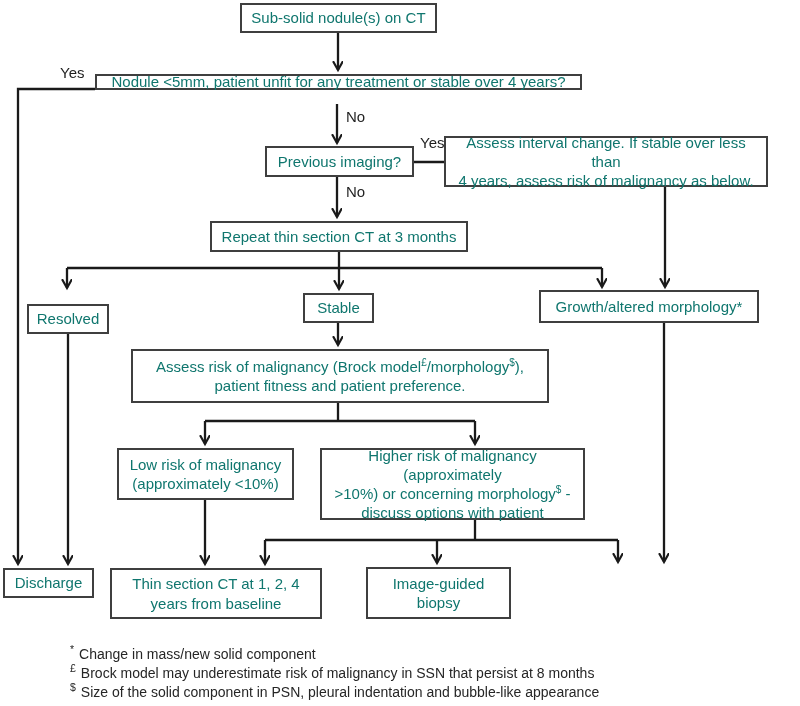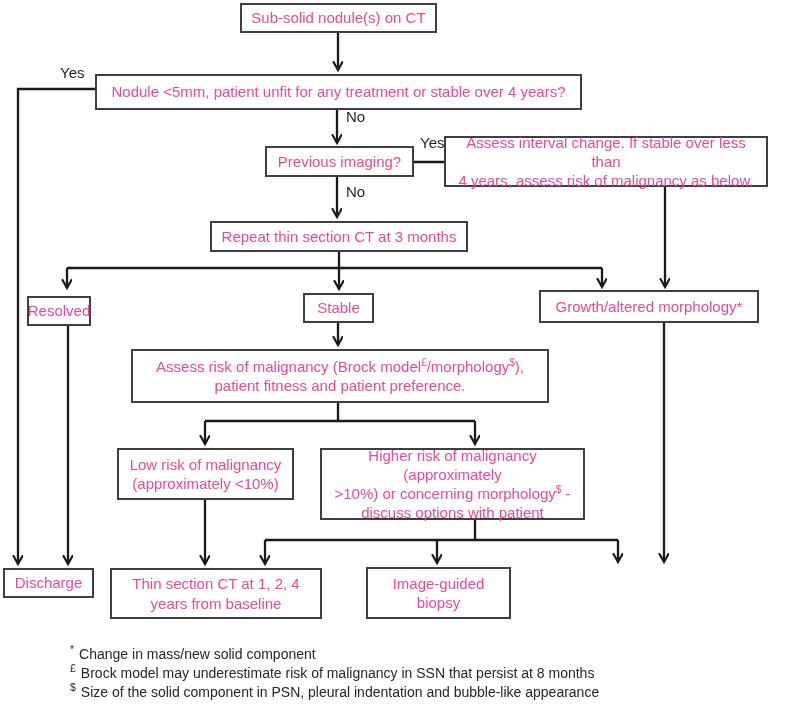--- a/index.html
+++ b/index.html
@@ -23,21 +23,21 @@
     box-sizing: border-box;
     border: 2px solid #3f3f3f;
     background: #ffffff;
     display: flex;
     flex-direction: column;
     align-items: center;
     justify-content: center;
     text-align: center;
     font-size: 15px;
     line-height: 1.28;
-    color: #ec4899;
+    color: #0f766e;
     white-space: pre-line;
     z-index: 2;
     padding: 2px 4px;
   }
   .node sup {
     font-size: 10px;
     line-height: 0;
   }
   .node .nline { white-space: pre-line; }
   .edge-label {
@@ -95,30 +95,30 @@
       <path d="M265,540 L618,540"></path>
       <path d="M265,540 L265,564" marker-end="url(#arrow)"></path>
       <path d="M437,540 L437,563" marker-end="url(#arrow)"></path>
       <path d="M618,540 L618,562" marker-end="url(#arrow)"></path>
       <path d="M664,323 L664,562" marker-end="url(#arrow)"></path>
     </g>
   </svg>
 
   <div class="node" style="left:240px; top:3px; width:197px; height:30px">Sub-solid nodule(s) on CT</div>
 
-  <div class="node" style="left:95px; top:74px; width:487px; height:36px">Nodule &lt;5mm, patient unfit for any treatment or stable over 4 years?</div>
+  <div class="node" style="left:95px; top:74px; width:487px; height:16px">Nodule &lt;5mm, patient unfit for any treatment or stable over 4 years?</div>
 
   <div class="node" style="left:265px; top:146px; width:149px; height:31px">Previous imaging?</div>
 
   <div class="node" style="left:444px; top:136px; width:324px; height:51px">Assess interval change. If stable over less than
 4 years,  assess risk of malignancy as below.</div>
 
   <div class="node" style="left:210px; top:221px; width:258px; height:31px">Repeat thin section CT at 3 months</div>
 
-  <div class="node" style="left:27px; top:296px; width:64px; height:30px">Resolved</div>
+  <div class="node" style="left:27px; top:304px; width:82px; height:30px">Resolved</div>
 
   <div class="node" style="left:303px; top:293px; width:71px; height:30px">Stable</div>
 
   <div class="node" style="left:539px; top:290px; width:220px; height:33px">Growth/altered morphology*</div>
 
   <div class="node" style="left:131px; top:349px; width:418px; height:54px">
     <div class="nline"><span>Assess risk  of malignancy (Brock  model</span><sup>£</sup><span>/morphology</span><sup>$</sup><span>),</span></div>
     <div class="nline">patient fitness and patient preference.</div>
   </div>
 

